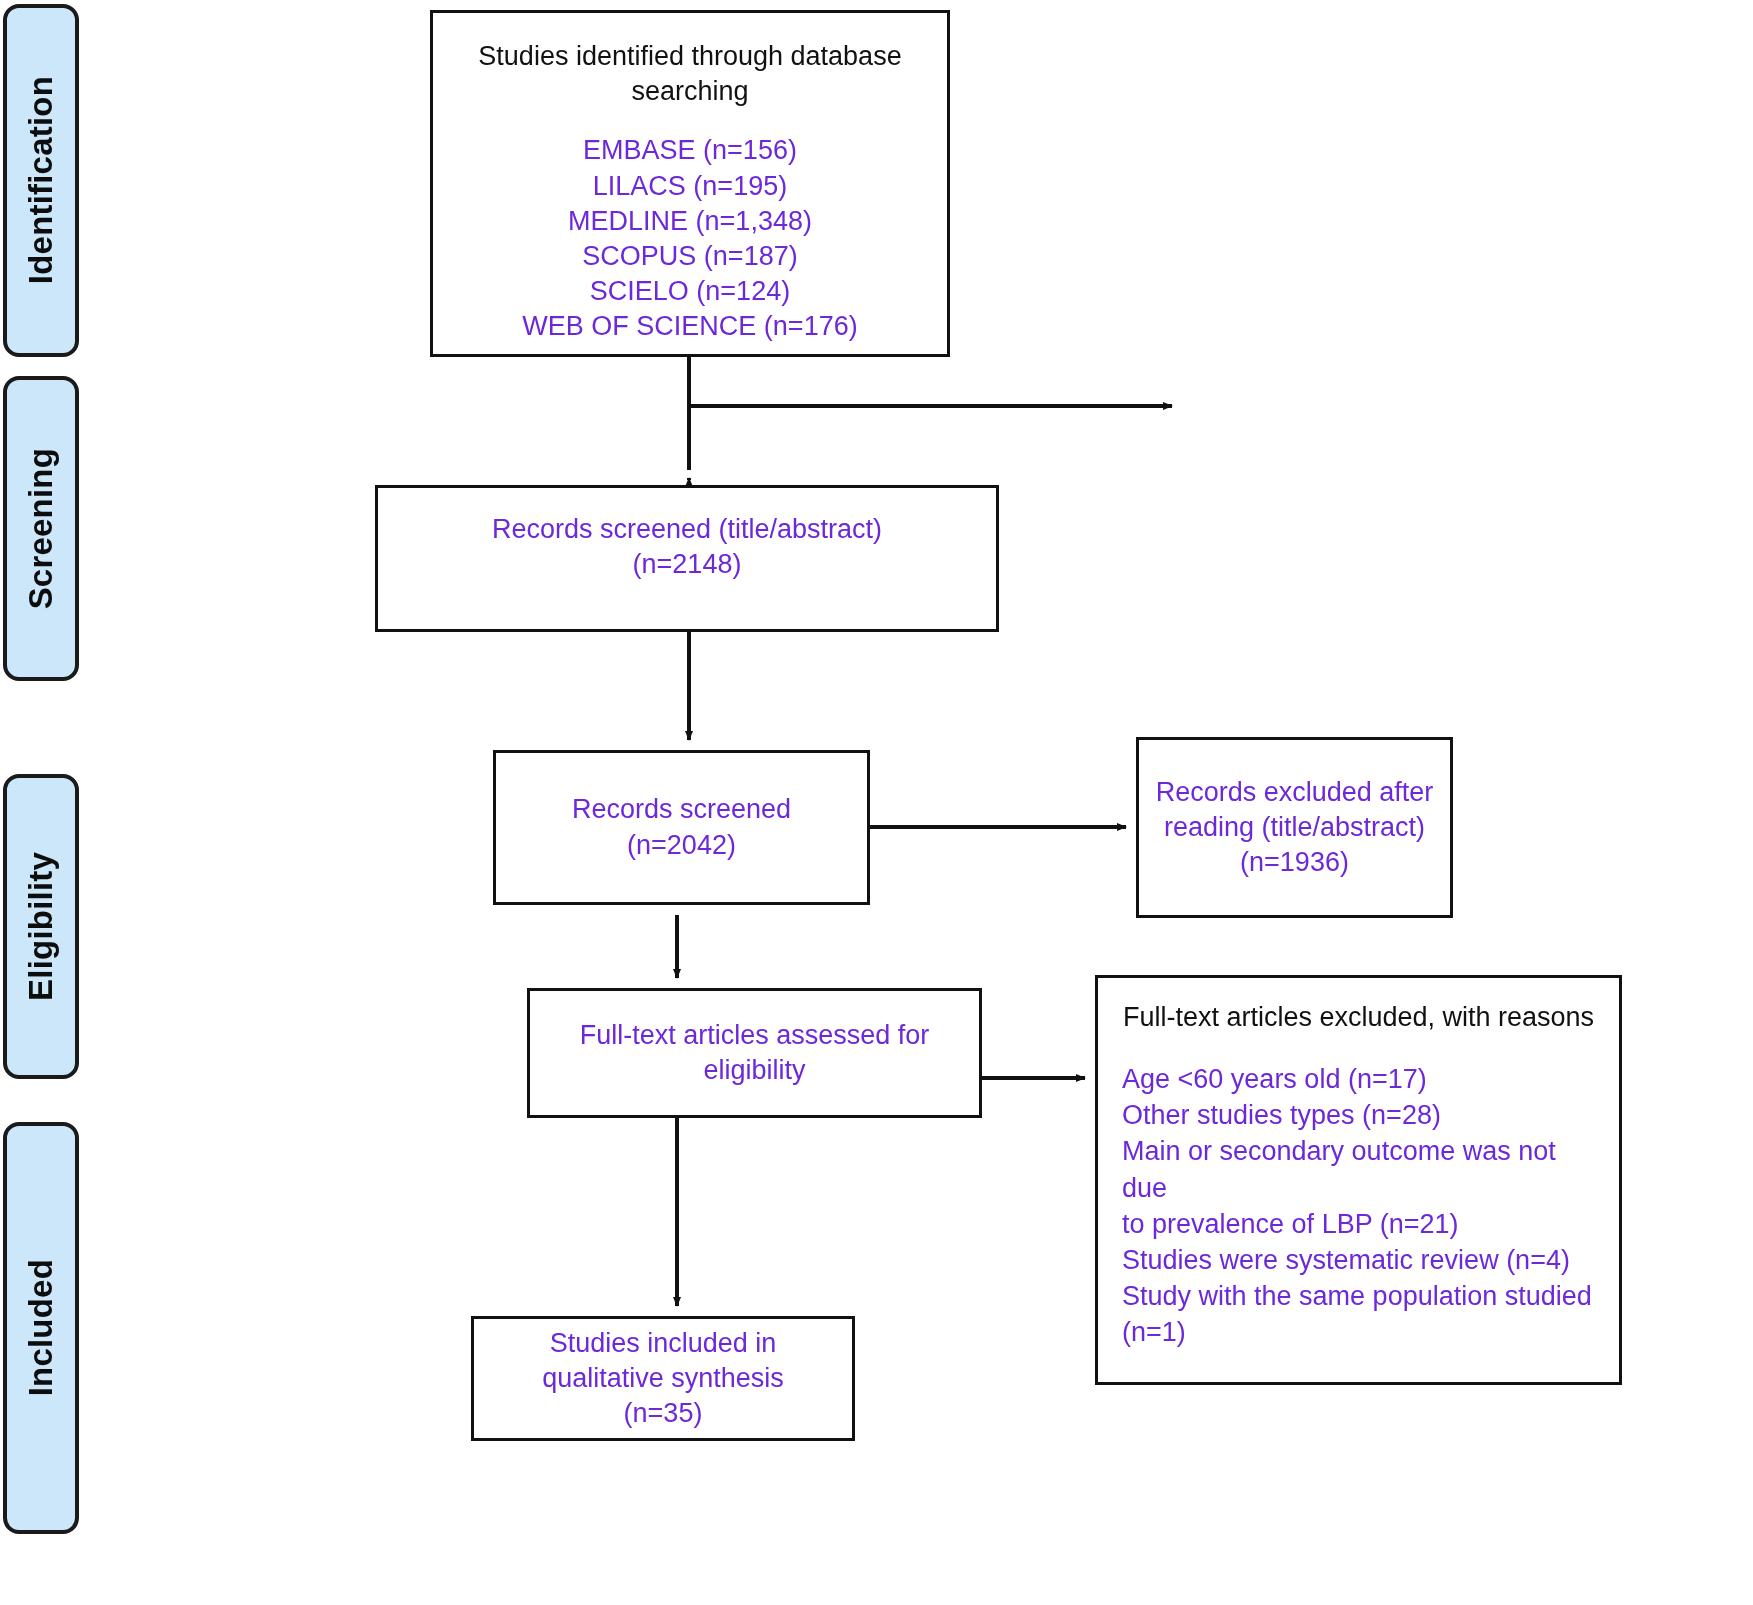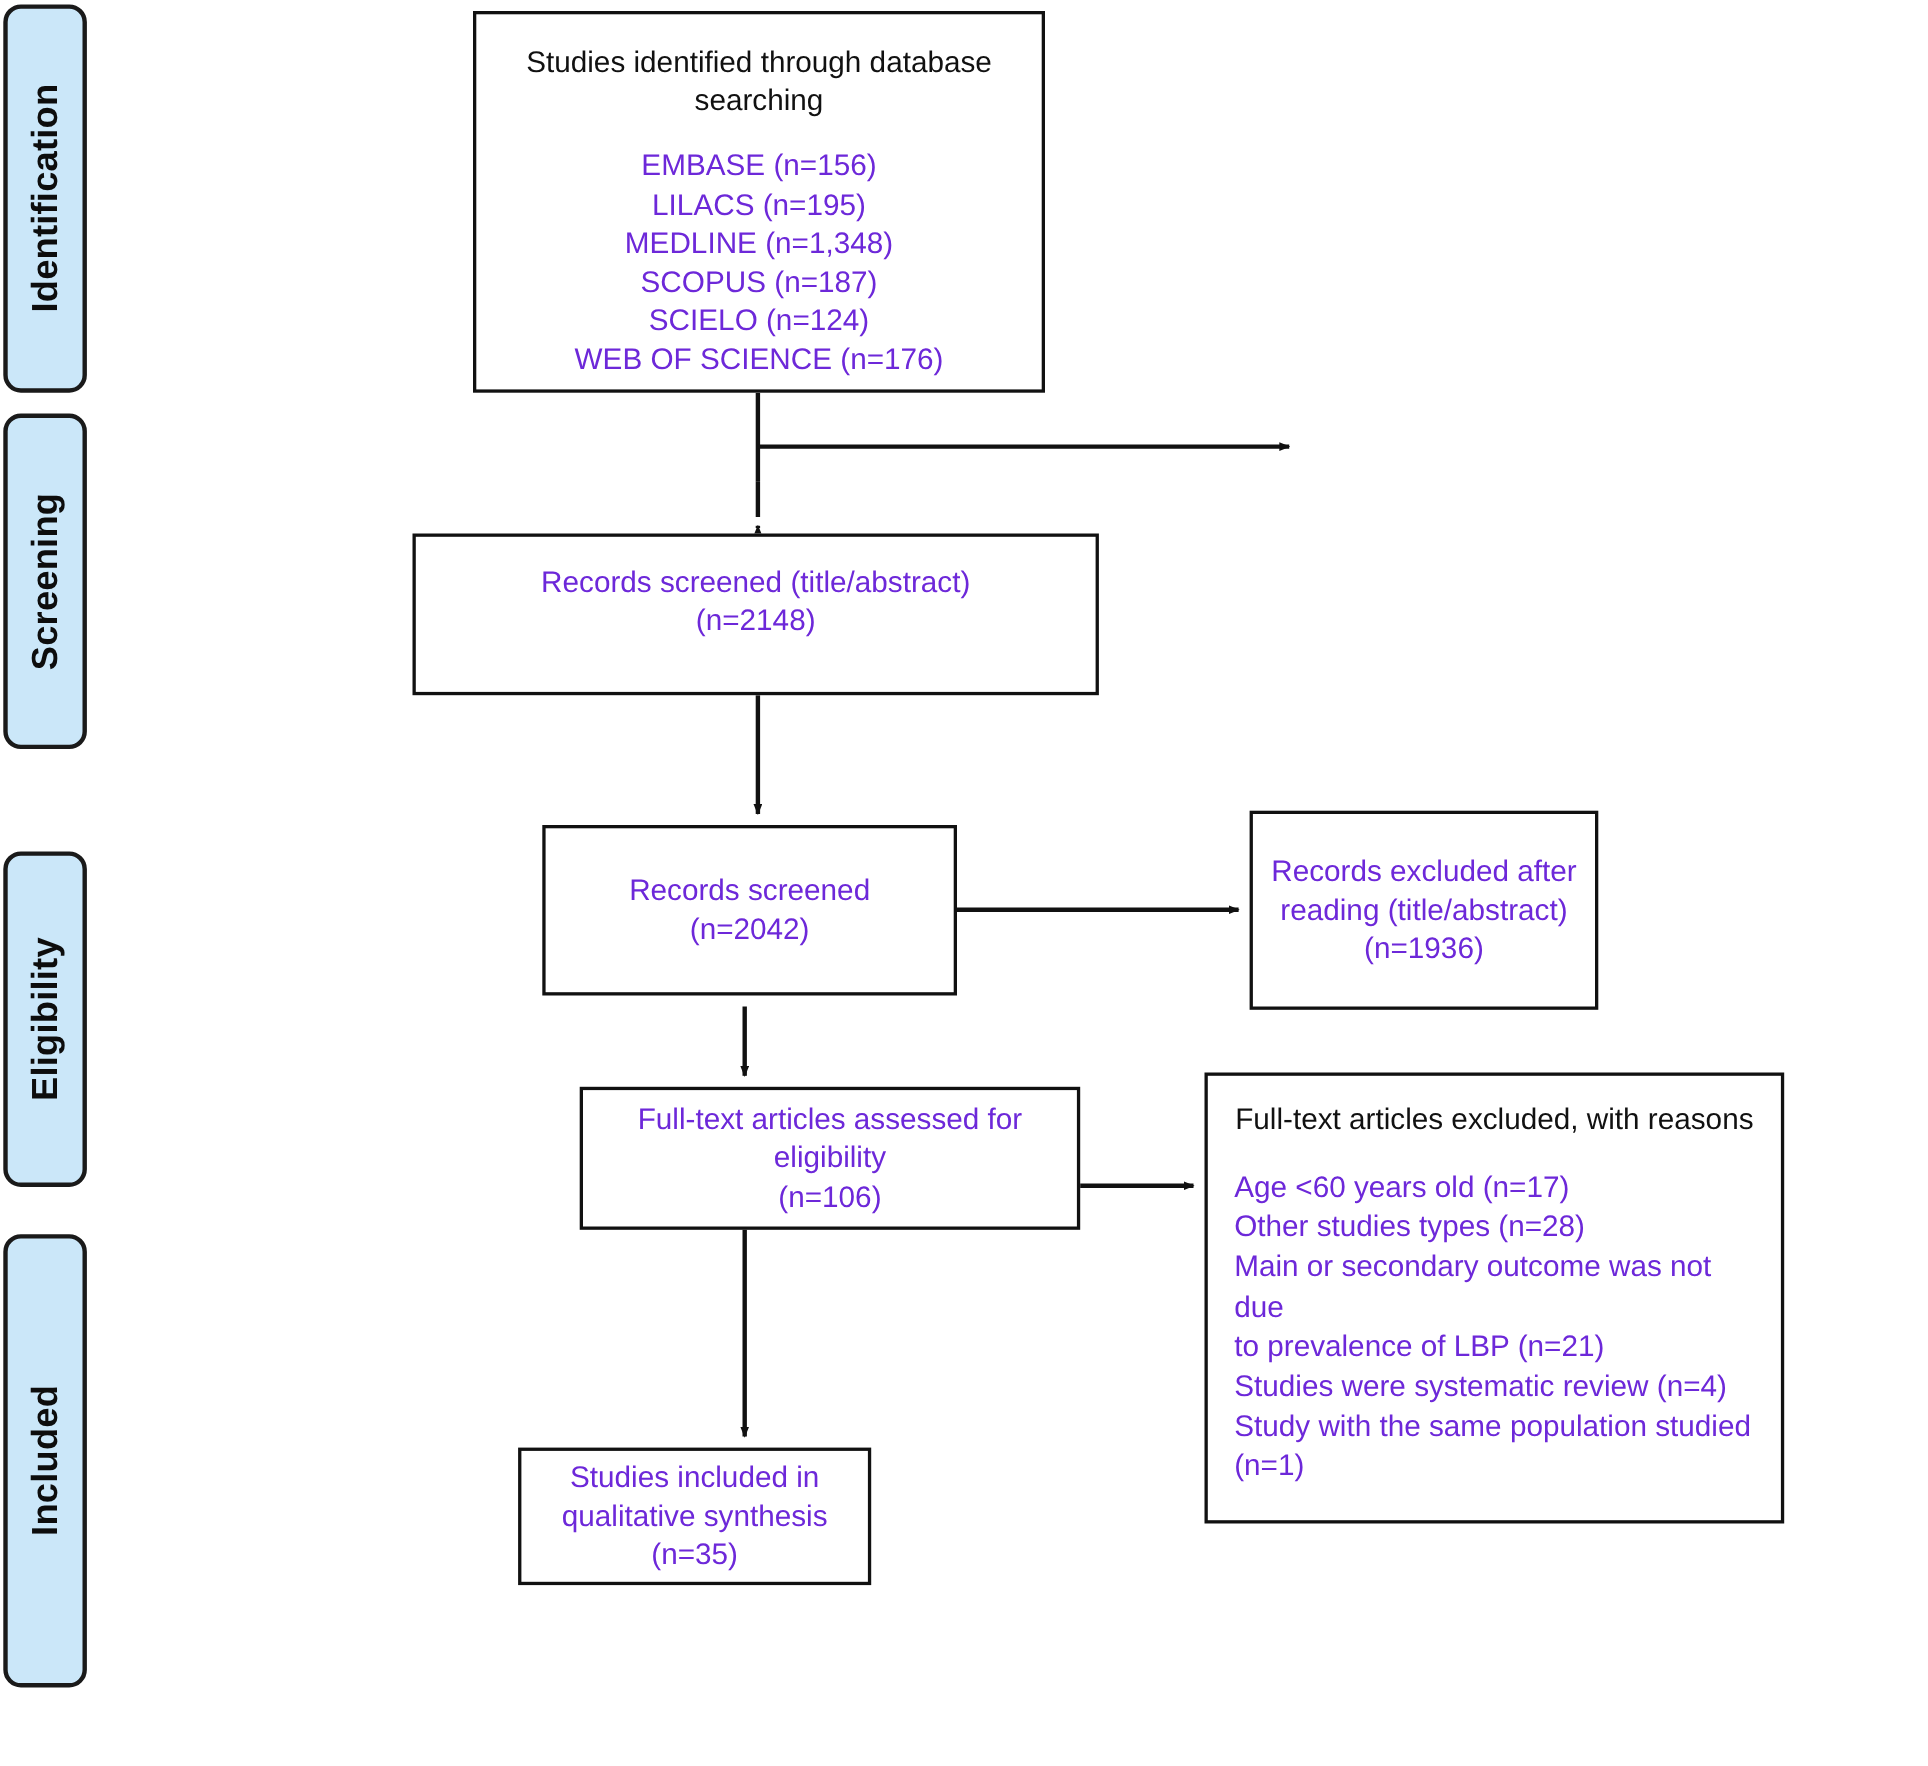--- a/index.html
+++ b/index.html
@@ -163,34 +163,33 @@
 
   <div class="box" style="left:1136px; top:737px; width:317px; height:181px;">
     <div class="line">Records excluded after</div>
     <div class="line">reading (title/abstract)</div>
     <div class="line">(n=1936)</div>
   </div>
 
   <div class="box" style="left:527px; top:988px; width:455px; height:130px;">
     <div class="line">Full-text articles assessed for</div>
     <div class="line">eligibility</div>
-    <div class="line">(n=106)</div>
   </div>
 
   <div class="box reason-list" style="left:1095px; top:975px; width:527px; height:410px; justify-content:flex-start; padding:22px 24px;">
     <div class="heading">Full-text articles excluded, with reasons</div>
     <div class="gap"></div>
     <div class="line">Age &lt;60 years old (n=17)</div>
     <div class="line">Other studies types (n=28)</div>
     <div class="line">Main or secondary outcome was not due</div>
     <div class="line">to prevalence of LBP (n=21)</div>
     <div class="line">Studies were systematic review (n=4)</div>
     <div class="line">Study with the same population studied</div>
     <div class="line">(n=1)</div>
   </div>
 
-  <div class="box" style="left:471px; top:1316px; width:321px; height:125px;">
+  <div class="box" style="left:471px; top:1316px; width:384px; height:125px;">
     <div class="line">Studies included in</div>
     <div class="line">qualitative synthesis</div>
     <div class="line">(n=35)</div>
   </div>
 
 </div>
 
 </body></html>

